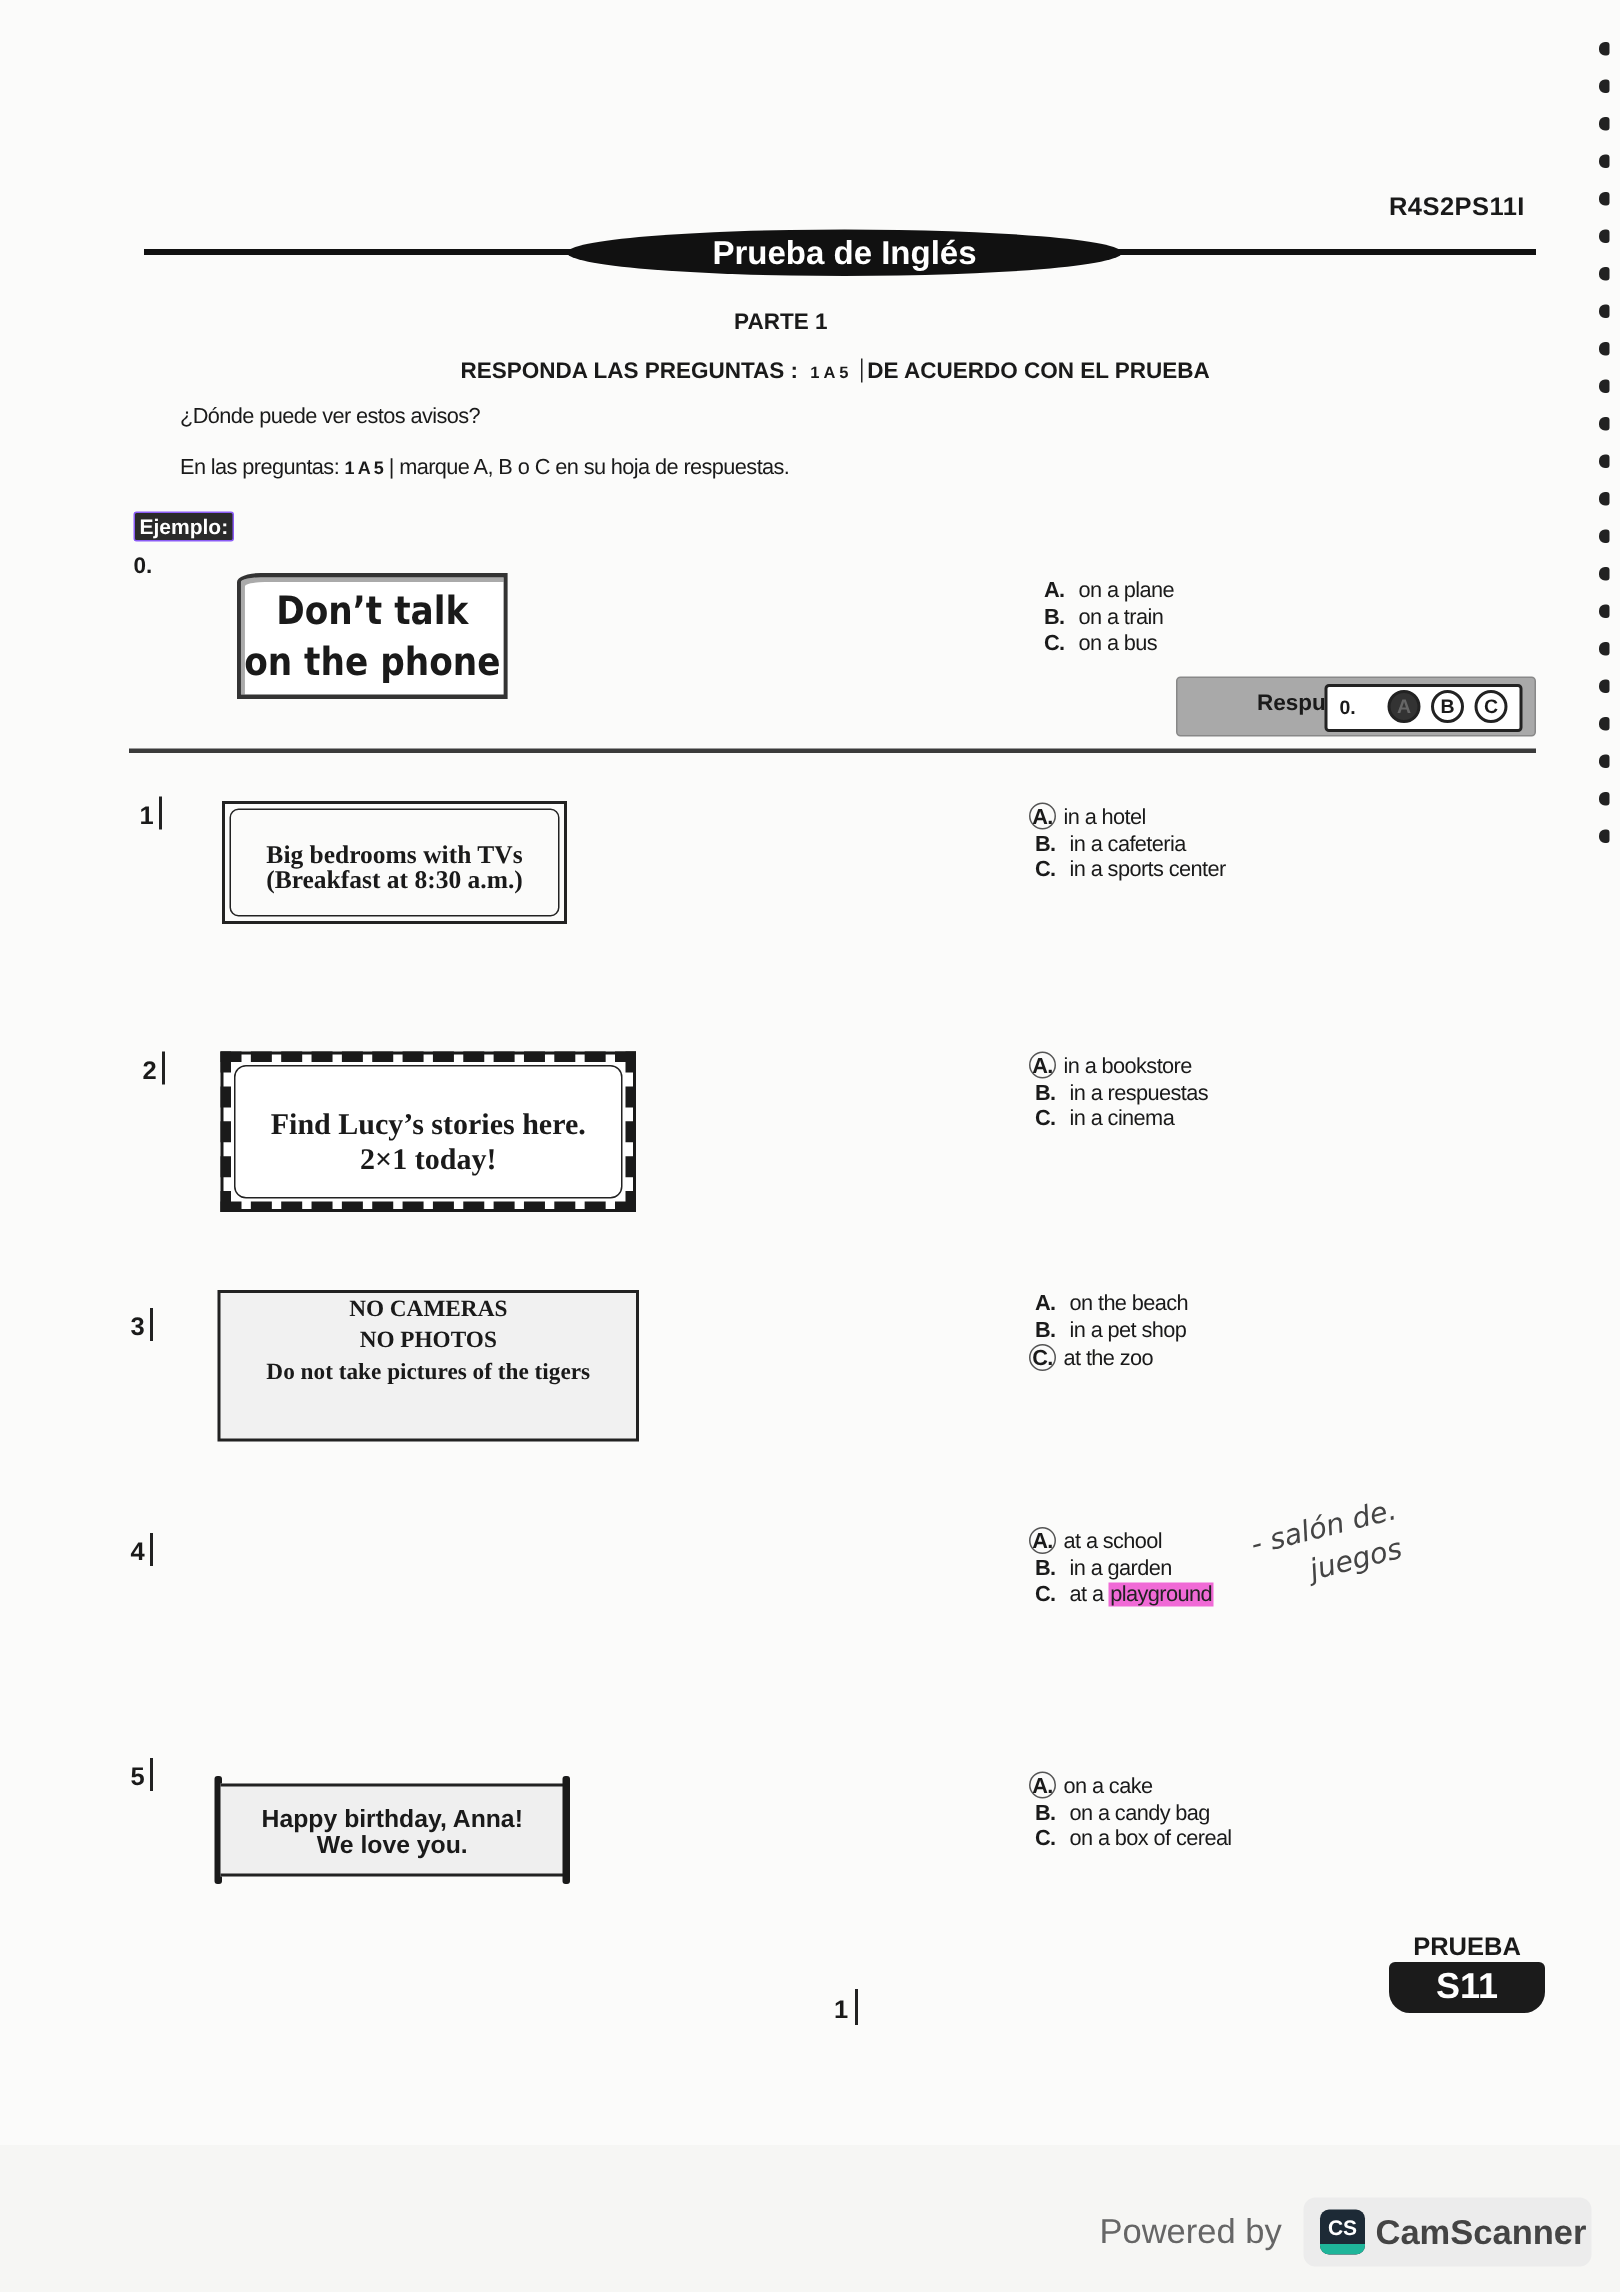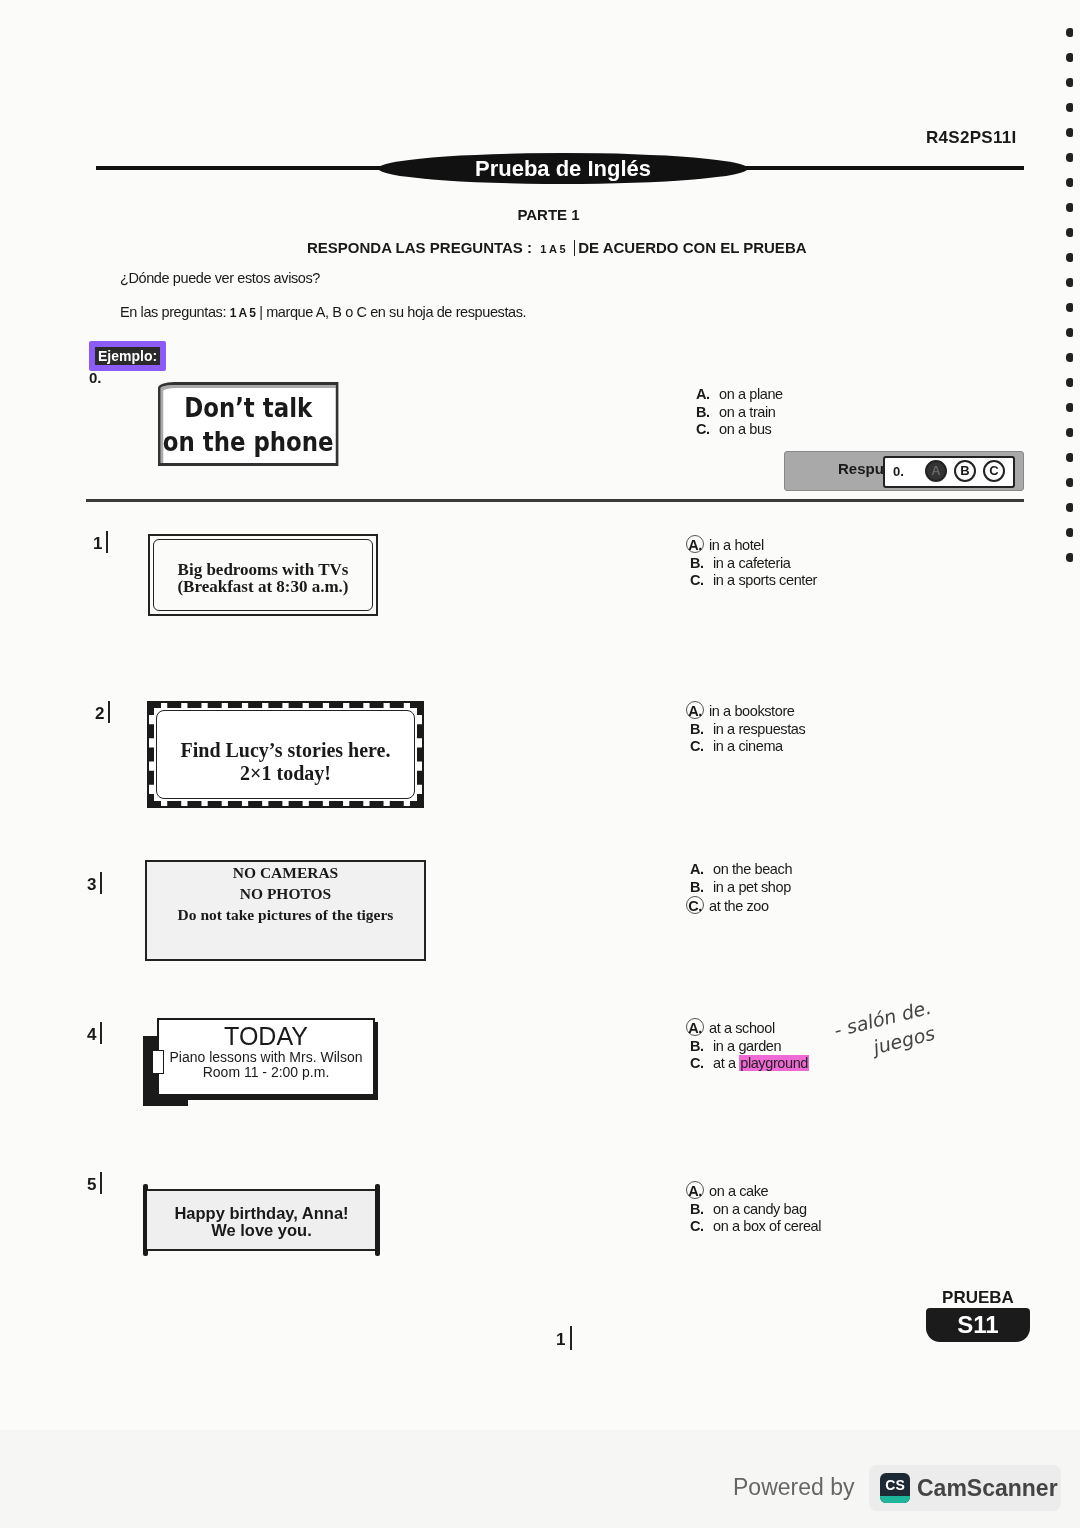--- a/index.html
+++ b/index.html
@@ -2,28 +2,28 @@
 <html><head>
 <meta charset="utf-8">
 <style>
   html,body{margin:0;padding:0;}
   body{width:1080px;height:1528px;background:#f6f6f4;position:relative;overflow:hidden;font-family:"Liberation Sans",sans-serif;color:#1a1a1a;}
   .page{position:absolute;left:0;top:0;width:1080px;height:1430px;background:#fbfbfa;}
   .abs{position:absolute;}
   .code{left:926px;top:128px;font-weight:bold;font-size:17px;letter-spacing:0.3px;}
   .rule-top{left:96px;top:166px;width:928px;height:4px;background:#111;}
   .title-pill{left:378px;top:153px;width:370px;height:31px;background:#111;border-radius:50%;color:#fff;font-weight:bold;font-size:22px;text-align:center;line-height:31px;}
-  .parte{left:0;width:1041px;top:206px;text-align:center;font-weight:bold;font-size:15px;margin-left:28px;}
+  .parte{left:0;width:1041px;top:206px;text-align:center;font-weight:bold;font-size:15px;}
   .responda{left:307px;top:239px;font-weight:bold;font-size:15px;white-space:nowrap;}
   .responda .mini{font-size:11px;margin:0 4px;}
   .responda .bar{display:inline-block;width:1.5px;height:16px;background:#222;vertical-align:-3px;margin:0 3px 0 4px;}
   .donde{left:120px;top:270px;font-size:14.5px;letter-spacing:-0.4px;}
   .preguntas{left:120px;top:304px;font-size:14.5px;letter-spacing:-0.4px;}
   .preguntas b{font-size:12px;}
-  .ejemplo{left:89px;top:341px;background:#2a2a2a;color:#fff;font-size:14px;font-weight:bold;padding:1px 3px;border-radius:2px;border:6px solid #8b5cf6;}
+  .ejemplo{left:89px;top:341px;background:#2a2a2a;color:#fff;font-size:14px;font-weight:bold;padding:1px 3px;border-radius:2px;border:1px solid #8b5cf6;}
   .zero{left:89px;top:369px;font-weight:bold;font-size:15px;}
   .sign0{left:158px;top:382px;width:205px;height:84px;border:3px solid #333;border-top-left-radius:18px 6px;background:#fff;box-shadow:inset 3px 3px 0 #aaa;text-align:center;font-family:"DejaVu Sans",sans-serif;font-weight:bold;font-size:26px;line-height:34px;padding-top:6px;box-sizing:border-box;transform:scaleX(0.88);transform-origin:left top;}
   .opts{font-size:14.5px;line-height:17.5px;letter-spacing:-0.4px;}
   .opts .l{font-weight:bold;display:inline-block;width:23px;}
   .opts .circ{display:inline-block;width:18px;height:18px;border:1.5px solid #555;border-radius:50%;text-align:center;line-height:18px;font-weight:bold;margin-left:-4px;margin-right:5px;box-sizing:border-box;}
   .resp{left:784px;top:451px;width:238px;height:38px;background:#a9a9a9;border-radius:3px;border:1px solid #888;}
   .resp .lbl{position:absolute;left:6px;top:8px;font-weight:bold;font-size:15px;margin-left:47px;}
   .resp .box{position:absolute;left:98px;top:4px;width:128px;height:28px;background:#fff;border:2px solid #222;border-radius:3px;}
   .resp .n{position:absolute;left:8px;top:6px;font-weight:bold;font-size:13px;}
   .bub{position:absolute;top:2px;width:22px;height:22px;border:2px solid #222;border-radius:50%;text-align:center;line-height:22px;font-size:13px;font-weight:bold;box-sizing:border-box;line-height:18px;}
@@ -135,29 +135,20 @@
     <div>NO PHOTOS</div>
     <div>Do not take pictures of the tigers</div>
   </div>
   <div class="abs opts" style="left:690px;top:861px;">
     <div><span class="l">A.</span><span>on the beach</span></div>
     <div><span class="l">B.</span><span>in a pet shop</span></div>
     <div><span class="circ">C.</span><span>at the zoo</span></div>
   </div>
 
   <div class="abs qnum" style="left:87px;top:1022px;"><span>4</span><span class="vb"></span></div>
-  <div class="abs sign4wrap">
-    <div class="sign4back"></div>
-    <div class="sign4">
-      <div class="t">TODAY</div>
-      <div class="s">Piano lessons with Mrs. Wilson</div>
-      <div class="s">Room 11 - 2:00 p.m.</div>
-    </div>
-    <div class="sign4tab"></div>
-  </div>
   <div class="abs opts" style="left:690px;top:1018px;">
     <div><span class="circ">A.</span><span>at a school</span></div>
     <div><span class="l">B.</span><span>in a garden</span></div>
     <div><span class="l">C.</span><span>at a </span><span class="hl">playground</span></div>
   </div>
   <div class="abs hand">
     <div>- salón de.</div>
     <div class="l2">juegos</div>
   </div>
 

